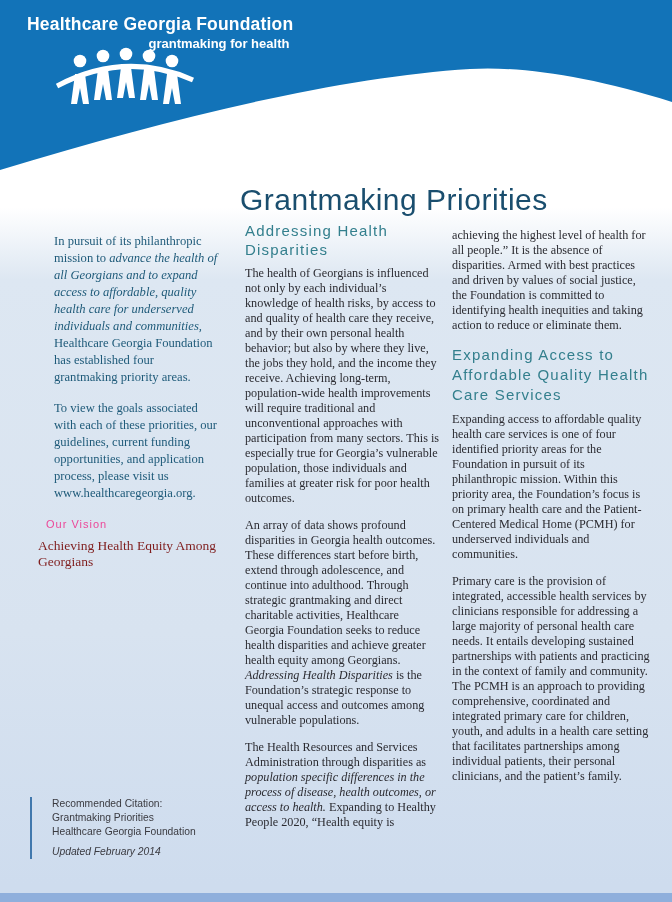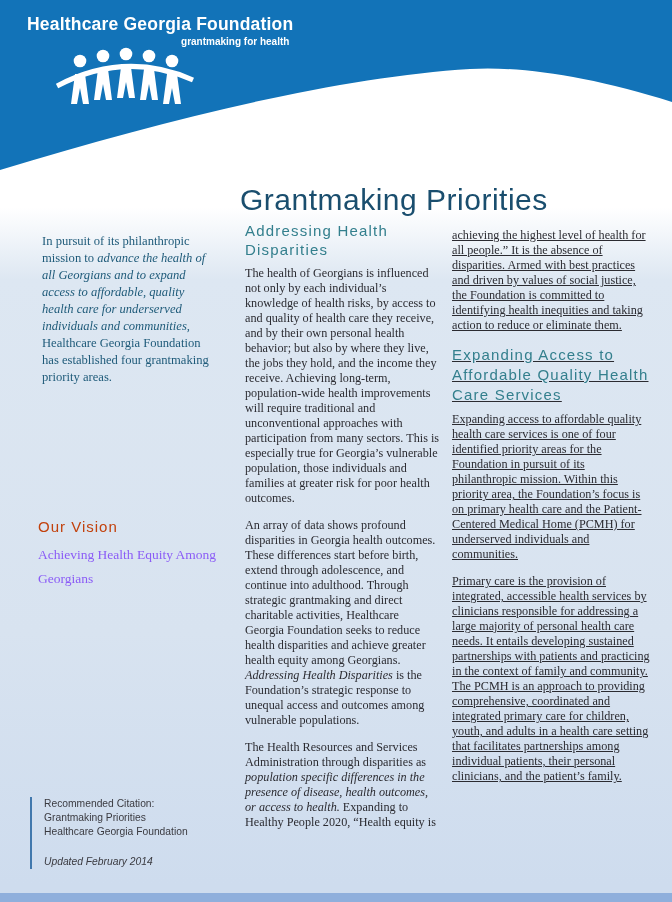--- a/index.html
+++ b/index.html
@@ -10,60 +10,60 @@
   }
   
   .banner{position:absolute;top:0;left:0;width:672px;height:180px;}
   .logo{position:absolute;top:14px;left:27px;color:#ffffff;}
   .logo-wordmark{
     font-family:"Liberation Sans", sans-serif;font-weight:bold;
     font-size:17.5px;letter-spacing:.2px;color:#fff;
   }
   .logo-tagline{
     font-family:"Liberation Sans", sans-serif;font-weight:bold;
-    font-size:10px;color:#fff;text-align:right;margin-top:1px;padding-right:4px;
+    font-size:13px;color:#fff;text-align:right;margin-top:1px;padding-right:4px;
   }
   .people{position:absolute;top:44px;left:56px;}
   
   .page-title{
     position:absolute;left:240px;top:183px;
     font-family:"Liberation Sans", sans-serif;font-weight:normal;
     font-size:30px;letter-spacing:.5px;color:#1a4e6e;margin:0;
   }
   
   .col{position:absolute;font-size:12.2px;line-height:15px;color:#2b2b31;}
   .col p{margin:0 0 12px 0;}
   em{font-style:italic;}
   .sidebar{left:38px;top:233px;width:180px;color:#1e5a79;font-size:12.6px;line-height:17px;}
-  .sidebar p{margin:0 0 14px 4px;}
+  .sidebar p{margin:0 0 14px 16px;}
   .mid{left:245px;top:221px;width:196px;}
-  .right{left:452px;top:228px;width:199px;text-decoration:underline;}
+  .right{left:452px;top:228px;width:199px;}
   .section-heading{
     font-family:"Liberation Sans", sans-serif;font-weight:normal;
     font-size:15px;line-height:19px;letter-spacing:1.2px;
     color:#337f8d;margin:0 0 7px 0;
   }
   .right .section-heading{margin-top:0;line-height:20px;}
   
   .vision{position:absolute;left:38px;top:518px;width:190px;}
   .vision-heading{
-    font-family:"Liberation Sans", sans-serif;font-size:15px;letter-spacing:1px;
-    color:#c2410c;margin:0 0 8px 0;font-weight:normal;
+    font-family:"Liberation Sans", sans-serif;font-size:11px;letter-spacing:1px;
+    color:#ec4899;margin:0 0 8px 8px;font-weight:normal;
   }
   .vision-text{
-    font-family:"Liberation Serif", serif;font-size:13.5px;line-height:24px;
-    color:#8b5cf6;margin:0;
+    font-family:"Liberation Serif", serif;font-size:13.5px;line-height:16px;
+    color:#7f1d1d;margin:0;
   }
   
   .citation{
     position:absolute;left:30px;top:797px;width:185px;
-    border-left:2px solid #4178ad;padding-left:12px;
+    border-left:2px solid #4178ad;padding-left:20px;
     font-family:"Liberation Sans", sans-serif;font-size:10.3px;line-height:14px;color:#3a3a40;
   }
-  .citation .upd{font-style:italic;margin-top:16px;}
+  .citation .upd{font-style:italic;margin-top:6px;}
   
   .bottom-bar{position:absolute;left:0;bottom:0;width:672px;height:9px;background:#8fafdc;}
 </style>
 </head>
 <body>
 
 <div class="banner">
   <svg width="672" height="180" viewBox="0 0 672 180">
     <path d="M0,0 H672 V102 C590,76 520,66 470,69 C340,77 170,118 0,170 Z" fill="#1273b8"></path>
   </svg>
@@ -83,39 +83,40 @@
     <path d="M65,23 L75,23 L79,54 L73,54 L70,38 L67,54 L61,54 Z" fill="#fff"></path>
     <path d="M88,25 L98,25 L102,56 L96,56 L93,40 L90,56 L84,56 Z" fill="#fff"></path>
     <path d="M111,30 L121,30 L125,60 L119,60 L116,44 L113,60 L107,60 Z" fill="#fff"></path>
   </svg>
 </div>
 
 <h1 class="page-title">Grantmaking Priorities</h1>
 
 <div class="col sidebar">
   <p><span>In pursuit of its philanthropic mission to </span><em>advance the health of all Georgians and to expand access to affordable, quality health care for underserved individuals and communities,</em><span> Healthcare Georgia Foundation has established four grantmaking priority areas.</span></p>
+  <p><span>To view the goals associated with each of these priorities, our guidelines, current funding opportunities, and application process, please visit us www.healthcaregeorgia.org.</span></p>
 </div>
 
 <div class="vision">
   <h2 class="vision-heading">Our Vision</h2>
   <p class="vision-text">Achieving Health Equity Among Georgians</p>
 </div>
 
 <div class="citation">
   <div>Recommended Citation:</div>
   <div>Grantmaking Priorities</div>
   <div>Healthcare Georgia Foundation</div>
   <div class="upd">Updated February 2014</div>
 </div>
 
 <div class="col mid">
   <h2 class="section-heading">Addressing Health Disparities</h2>
   <p><span>The health of Georgians is influenced not only by each individual’s knowledge of health risks, by access to and quality of health care they receive, and by their own personal health behavior; but also by where they live, the jobs they hold, and the income they receive. Achieving long-term, population-wide health improvements will require traditional and unconventional approaches with participation from many sectors. This is especially true for Georgia’s vulnerable population, those individuals and families at greater risk for poor health outcomes.</span></p>
   <p><span>An array of data shows profound disparities in Georgia health outcomes. These differences start before birth, extend through adolescence, and continue into adulthood. Through strategic grantmaking and direct charitable activities, Healthcare Georgia Foundation seeks to reduce health disparities and achieve greater health equity among Georgians. </span><em>Addressing Health Disparities</em><span> is the Foundation’s strategic response to unequal access and outcomes among vulnerable populations.</span></p>
-  <p><span>The Health Resources and Services Administration through disparities as </span><em>population specific differences in the presence of disease, health outcomes, or access to health.</em><span> Expanding to Healthy People 2020, “Health equity is</span></p>
+  <p><span>The Health Resources and Services Administration through disparities as </span><em>population specific differences in the process of disease, health outcomes, or access to health.</em><span> Expanding to Healthy People 2020, “Health equity is</span></p>
 </div>
 
 <div class="col right">
   <p><span>achieving the highest level of health for all people.” It is the absence of disparities. Armed with best practices and driven by values of social justice, the Foundation is committed to identifying health inequities and taking action to reduce or eliminate them.</span></p>
   <h2 class="section-heading">Expanding Access to Affordable Quality Health Care Services</h2>
   <p><span>Expanding access to affordable quality health care services is one of four identified priority areas for the Foundation in pursuit of its philanthropic mission. Within this priority area, the Foundation’s focus is on primary health care and the Patient-Centered Medical Home (PCMH) for underserved individuals and communities.</span></p>
   <p><span>Primary care is the provision of integrated, accessible health services by clinicians responsible for addressing a large majority of personal health care needs. It entails developing sustained partnerships with patients and practicing in the context of family and community. The PCMH is an approach to providing comprehensive, coordinated and integrated primary care for children, youth, and adults in a health care setting that facilitates partnerships among individual patients, their personal clinicians, and the patient’s family.</span></p>
 </div>
 
 <div class="bottom-bar"></div>

